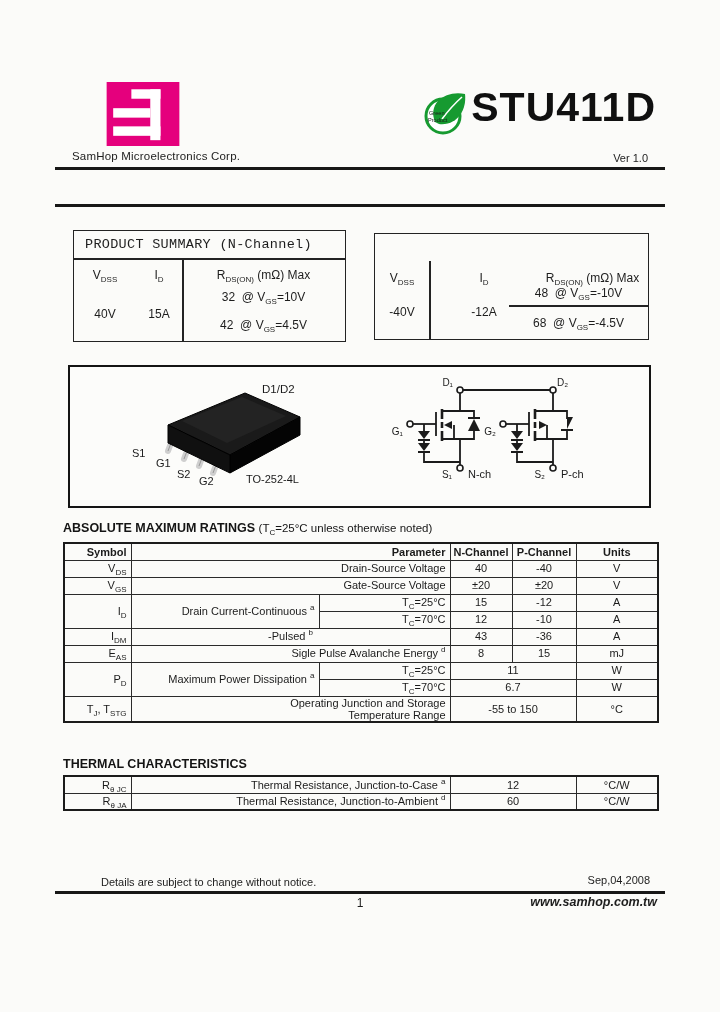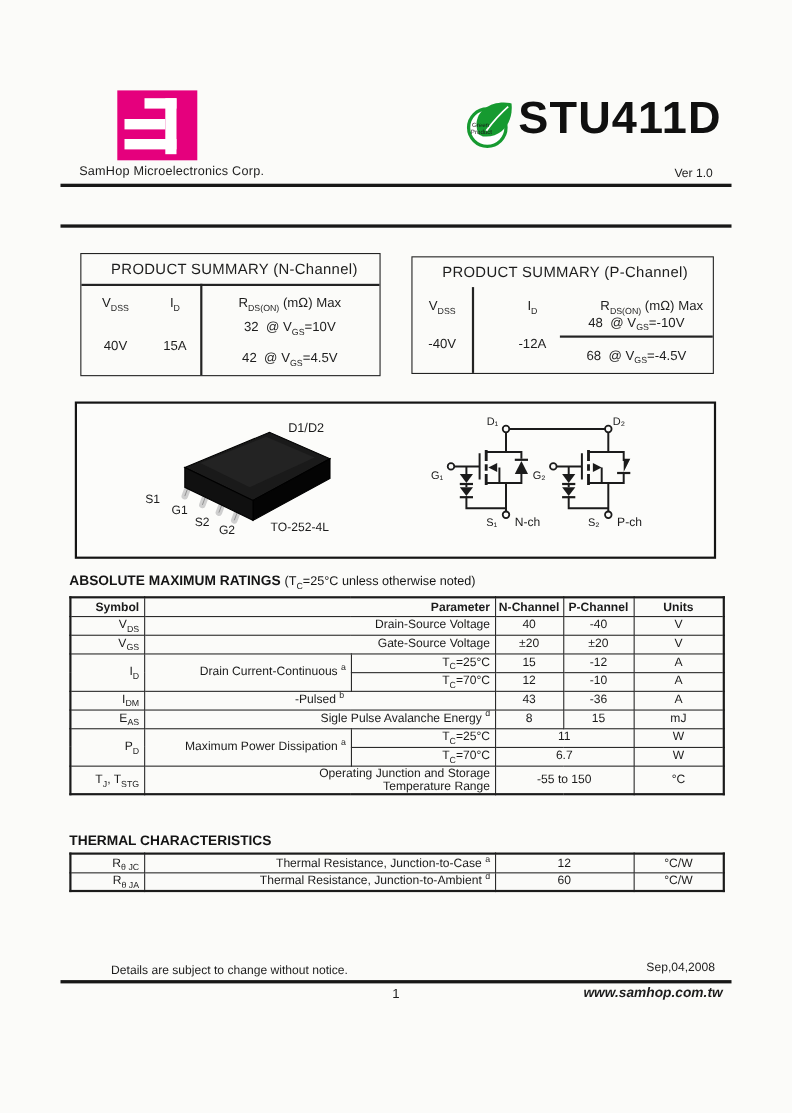--- a/index.html
+++ b/index.html
@@ -9,22 +9,22 @@
   .rule{position:absolute;left:55px;right:55px;height:2.5px;background:#171717;}
   sub{font-size:8px;line-height:0;}
   sup{font-size:8px;line-height:0;}
   
   .company{left:72px;top:150px;font-size:11.5px;letter-spacing:.2px;}
   .part{right:64px;top:84px;font-size:41px;font-weight:700;letter-spacing:1px;color:#101010;}
   .version{right:72px;top:152px;font-size:11px;}
   .subtitle{left:70px;top:177px;font-size:15.5px;color:#141414;}
   
   .sumbox{position:absolute;border:1.5px solid #232323;font-size:12px;}
-  .sumbox .title{position:absolute;left:16px;right:0;top:0;height:27px;font-size:13.5px;
-                 letter-spacing:.3px;padding:6px 0 0 11px;box-sizing:border-box;}
+  .sumbox .title{position:absolute;left:0;right:0;top:0;height:27px;font-size:13.5px;
+                 letter-spacing:.3px;padding:6px 0 0 11px;box-sizing:border-box;font-family:Liberation Mono, monospace;}
   .sumbox .c{position:absolute;text-align:center;}
   .vline{position:absolute;width:1.5px;background:#232323;}
   .hline{position:absolute;height:1.5px;background:#232323;}
   
   .dtable{border-collapse:collapse;table-layout:fixed;font-size:11px;color:#1b1b1b;border:2px solid #1b1b1b;}
   .dtable td{border:1px solid #2b2b2b;padding:0 4px;height:17px;line-height:1.1;overflow:hidden;box-sizing:border-box;text-align:right;}
   .dtable td.ctr{text-align:center;padding:0 1px;margin-left:33px;}
   .dtable td.hdr{font-weight:700;}
   .dtable td.tall{height:18px;}
   .hdg{font-weight:700;font-size:12.5px;color:#141414;}
@@ -71,21 +71,20 @@
     <div class="c" style="left:0;width:62px;top:37px"><span>V</span><sub>DSS</sub></div>
     <div class="c" style="left:62px;width:46px;top:37px"><span>I</span><sub>D</sub></div>
     <div class="c" style="left:108px;right:0;top:37px"><span>R</span><sub>DS(ON)</sub><span> (mΩ) Max</span></div>
     <div class="c" style="left:0;width:62px;top:76px">40V</div>
     <div class="c" style="left:62px;width:46px;top:76px">15A</div>
     <div class="c" style="left:108px;right:0;top:59px"><span>32</span>&nbsp;&nbsp;<span>@ </span><span>V</span><sub>GS</sub><span>=10V</span></div>
     <div class="c" style="left:108px;right:0;top:87px"><span>42</span>&nbsp;&nbsp;<span>@ </span><span>V</span><sub>GS</sub><span>=4.5V</span></div>
   </div>
 
   <div class="sumbox" style="left:374px;top:233px;width:273px;height:105px">
-    <div class="title">PRODUCT SUMMARY (P-Channel)</div>
     <div class="vline" style="left:54px;top:27px;bottom:0"></div>
     <div class="c" style="left:0;width:54px;top:37px"><span>V</span><sub>DSS</sub></div>
     <div class="c" style="left:54px;width:110px;top:37px"><span>I</span><sub>D</sub></div>
     <div class="c" style="left:164px;right:2px;top:37px"><span>R</span><sub>DS(ON)</sub><span> (mΩ) Max</span></div>
     <div class="c" style="left:0;width:54px;top:71px">-40V</div>
     <div class="c" style="left:54px;width:110px;top:71px">-12A</div>
     <div class="hline" style="left:134px;right:0;top:71px"></div>
     <div class="c" style="left:134px;right:0;top:52px"><span>48</span>&nbsp;&nbsp;<span>@ </span><span>V</span><sub>GS</sub><span>=-10V</span></div>
     <div class="c" style="left:134px;right:0;top:82px"><span>68</span>&nbsp;&nbsp;<span>@ </span><span>V</span><sub>GS</sub><span>=-4.5V</span></div>
   </div>

